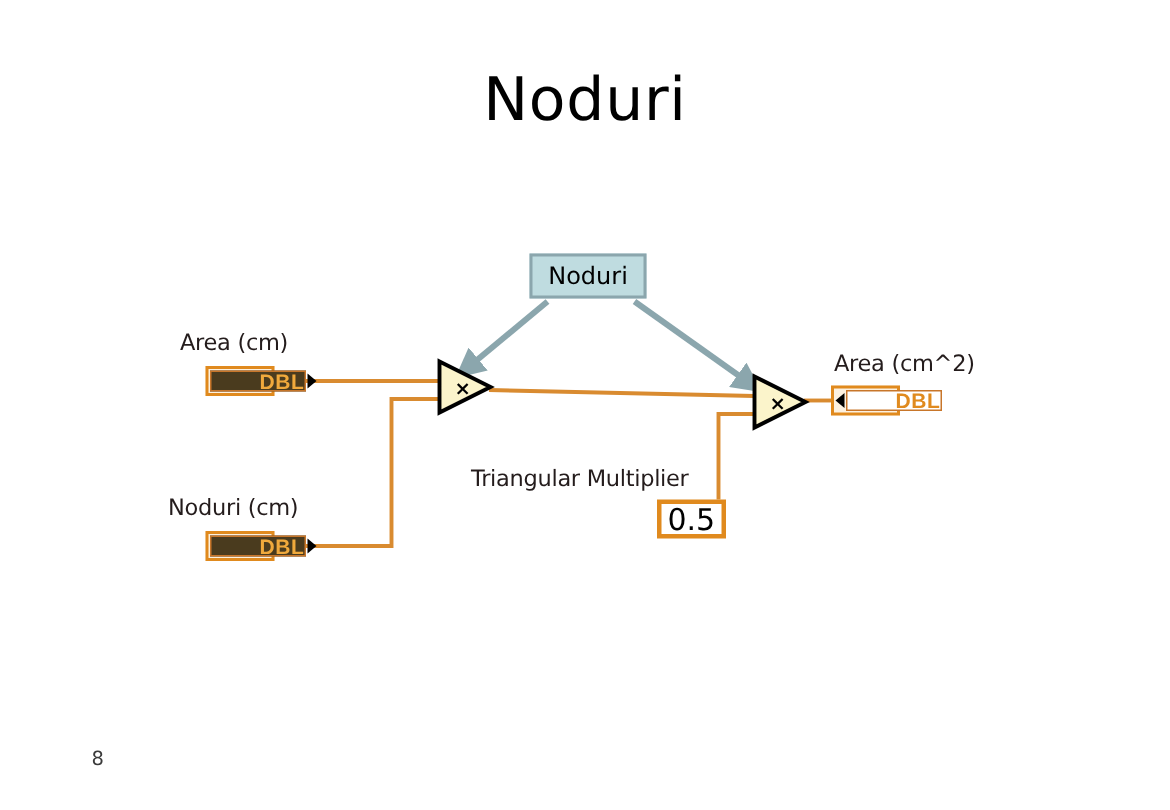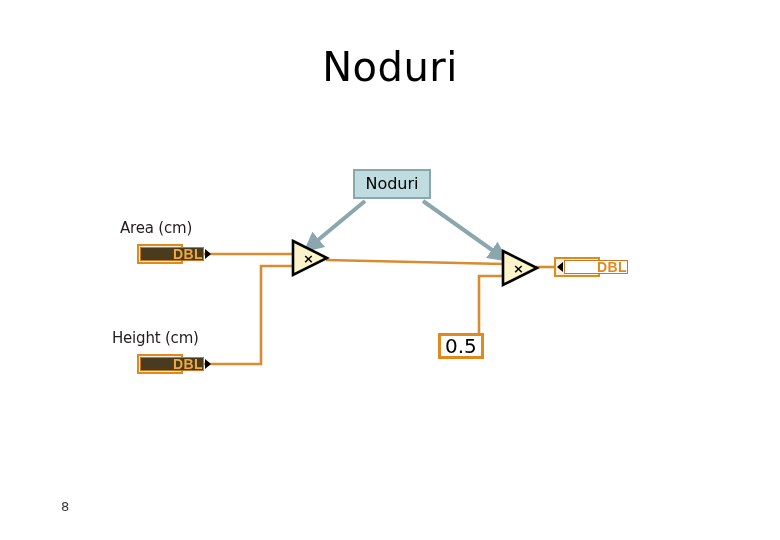--- a/index.html
+++ b/index.html
@@ -223,35 +223,37 @@
     </div>
 
     <div class="term-label" id="label-base">Area (cm)</div>
     <div class="dbl-term control" id="term-base">
       <span class="inner">
         <span class="dbl-text">DBL</span>
       </span>
       <span class="term-arrow right"></span>
     </div>
 
-    <div class="term-label" id="label-height">Height (cm)</div>
+    <div class="term-label" id="label-height">Noduri (cm)</div>
     <div class="dbl-term control" id="term-height">
       <span class="inner">
         <span class="dbl-text">DBL</span>
       </span>
       <span class="term-arrow right"></span>
     </div>
 
+    <div class="term-label" id="label-area">Area (cm^2)</div>
     <div class="dbl-term indicator" id="term-area">
       <span class="term-arrow left"></span>
       <span class="inner">
         <span class="dbl-text">DBL</span>
       </span>
     </div>
 
+    <div class="term-label" id="label-multiplier">Triangular Multiplier</div>
     <div id="const-multiplier">
       <span class="const-text">0.5</span>
     </div>
 
   </div>
 
   <div id="page-number">8</div>
 
 </div>
 

